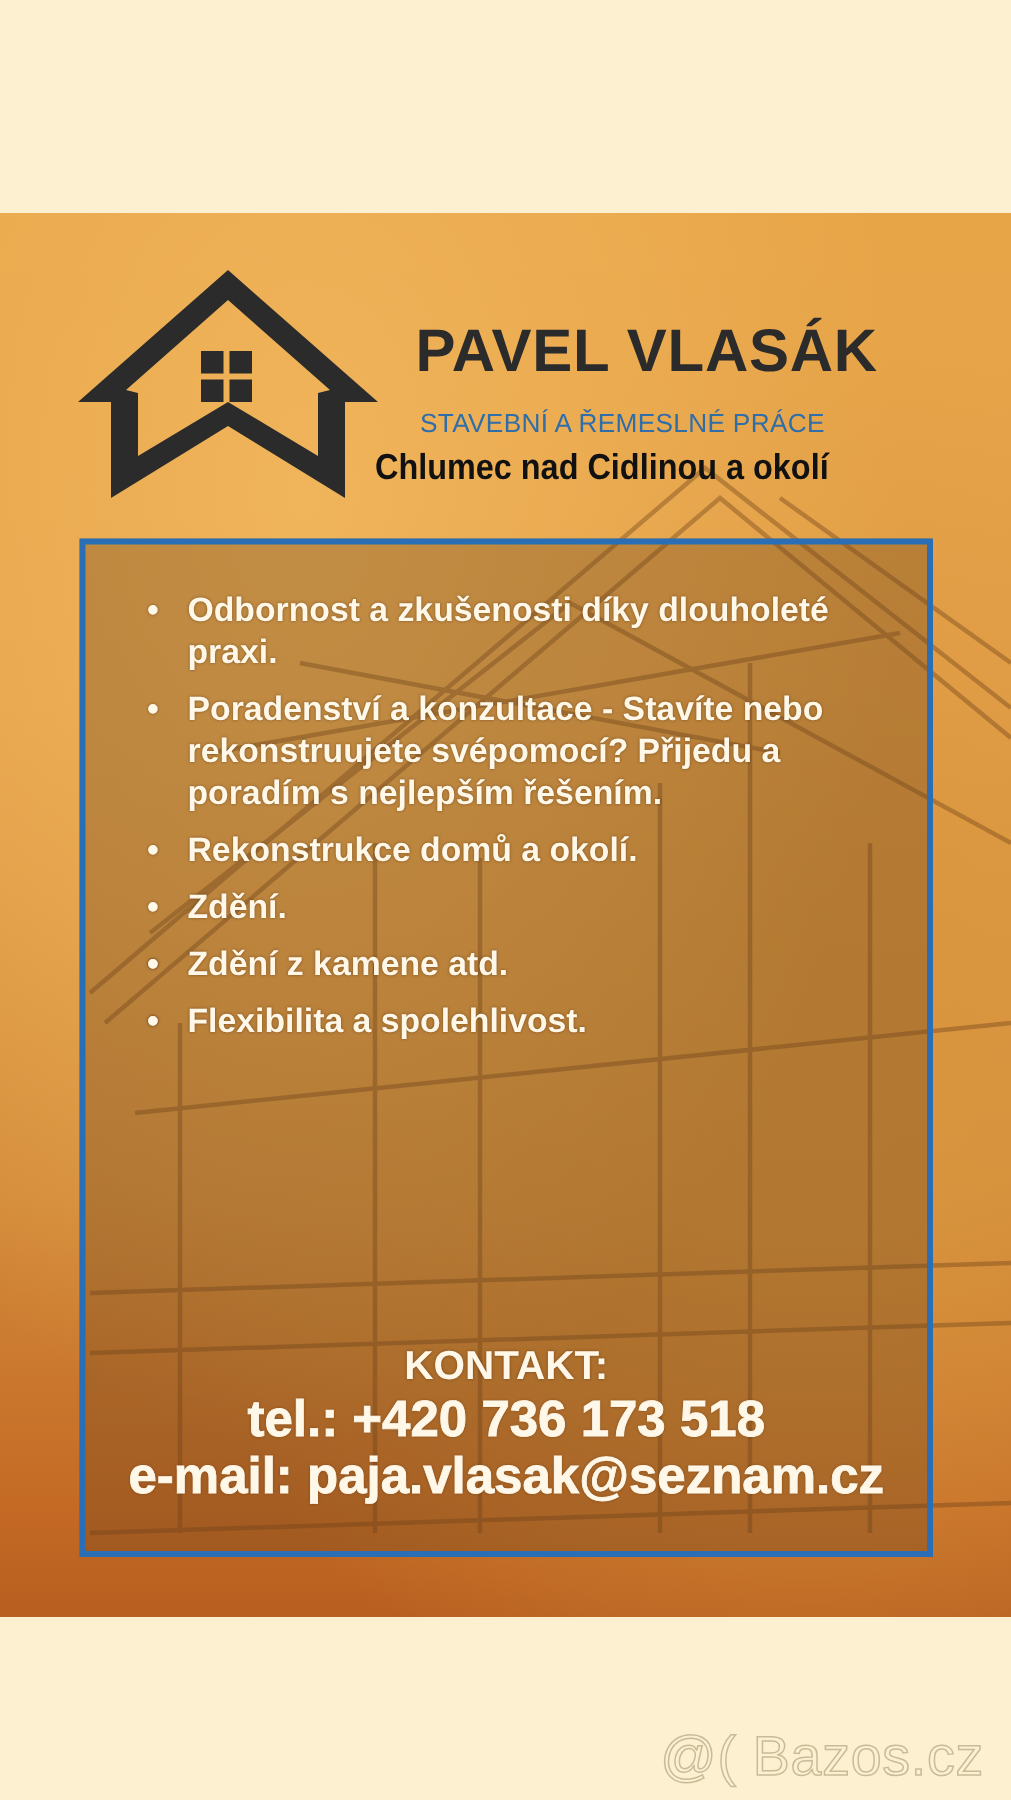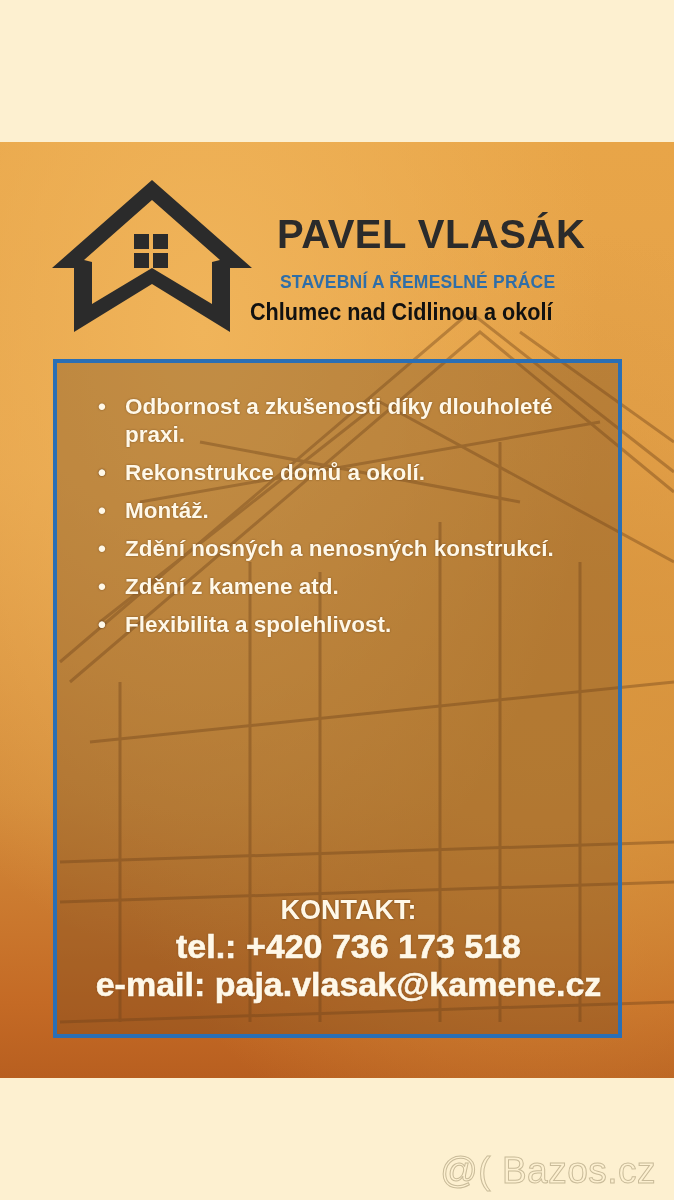--- a/index.html
+++ b/index.html
@@ -17,21 +17,21 @@
       overflow:hidden;
     }
     .sketch { position:absolute; left:0; top:0; width:674px; height:936px; opacity:0.55; }
     .logo { position:absolute; left:52px; top:34px; width:200px; height:160px; }
     .title {
       position:absolute; left:277px; top:72px; width:350px;
       font-weight:bold; font-size:40px; color:#2b2b2b; letter-spacing:0.5px; line-height:1;
     }
     .subtitle {
       position:absolute; left:280px; top:130px;
-      font-weight:bold; font-size:17.5px; color:#2f6ea8; letter-spacing:0.2px;
+      font-weight:normal; font-size:17.5px; color:#2f6ea8; letter-spacing:0.2px;
     }
     .region {
       position:absolute; left:250px; top:156px;
       font-size:24px; color:#111; font-weight:bold; transform:scaleX(0.9); transform-origin:left top;
     }
     .box {
       position:absolute; left:53px; top:217px; width:561px; height:671px;
       border:4px solid #2a6fb5;
       background:rgba(110,70,30,0.35);
     }
@@ -41,21 +41,21 @@
     .services li {
       position:relative; padding-left:34px; color:#fff8e8;
       font-weight:bold; font-size:22.5px; line-height:28px; margin-bottom:10px;
       text-shadow:0 0 2px rgba(60,30,0,0.5);
     }
     .bullet {
       position:absolute; left:0; top:0; width:22px; text-align:center; color:#fff8e8;
     }
     .contact {
       position:absolute; left:0; top:530px; width:561px; text-align:center; color:#fff8e8;
-      font-weight:bold; text-shadow:0 0 2px rgba(60,30,0,0.5);padding-left:11px;
+      font-weight:bold; text-shadow:0 0 2px rgba(60,30,0,0.5);
     }
     .contact .heading { font-size:27px; line-height:34px; }
     .contact .line { font-size:34px; line-height:38px; font-weight:bold; -webkit-text-stroke:0.6px #fff8e8; }
     .watermark {
       position:absolute; right:18px; top:1150px; font-size:37px; color:transparent;
       -webkit-text-stroke:1px #c9bb99; letter-spacing:0.5px;
     }
   </style>
 </head>
 <body>
@@ -92,30 +92,30 @@
     <rect x="101" y="77" width="15" height="15" fill="#2b2b2b"></rect>
   </svg>
 
   <div class="title">PAVEL VLASÁK</div>
   <div class="subtitle">STAVEBNÍ A ŘEMESLNÉ PRÁCE</div>
   <div class="region">Chlumec nad Cidlinou a okolí</div>
 
   <div class="box">
     <ul class="services">
       <li><span class="bullet">•</span><span>Odbornost a zkušenosti díky dlouholeté praxi.</span></li>
+      <li><span class="bullet">•</span><span>Poradenství a konzultace - Stavíte nebo rekonstruujete svépomocí? Přijedu a poradím s nejlepším řešením.</span></li>
+      <li><span class="bullet">•</span><span>Rekonstrukce domů a okolí.</span></li>
+      <li><span class="bullet">•</span><span>Zdění.</span></li>
       <li><span class="bullet">•</span></li>
-      <li><span class="bullet">•</span><span>Rekonstrukce domů a okolí.</span></li>
-      <li><span class="bullet">•</span><span>Montáž.</span></li>
-      <li><span class="bullet">•</span><span>Zdění nosných a nenosných konstrukcí.</span></li>
       <li><span class="bullet">•</span><span>Zdění z kamene atd.</span></li>
       <li><span class="bullet">•</span></li>
       <li><span class="bullet">•</span><span>Flexibilita a spolehlivost.</span></li>
     </ul>
 
     <div class="contact">
       <div class="heading">KONTAKT:</div>
       <div class="line">tel.: +420 736 173 518</div>
-      <div class="line">e-mail: paja.vlasak@kamene.cz</div>
+      <div class="line">e-mail: paja.vlasak@seznam.cz</div>
     </div>
   </div>
 </div>
 
 <div class="watermark">@( Bazos.cz</div>
 
 </body></html>

